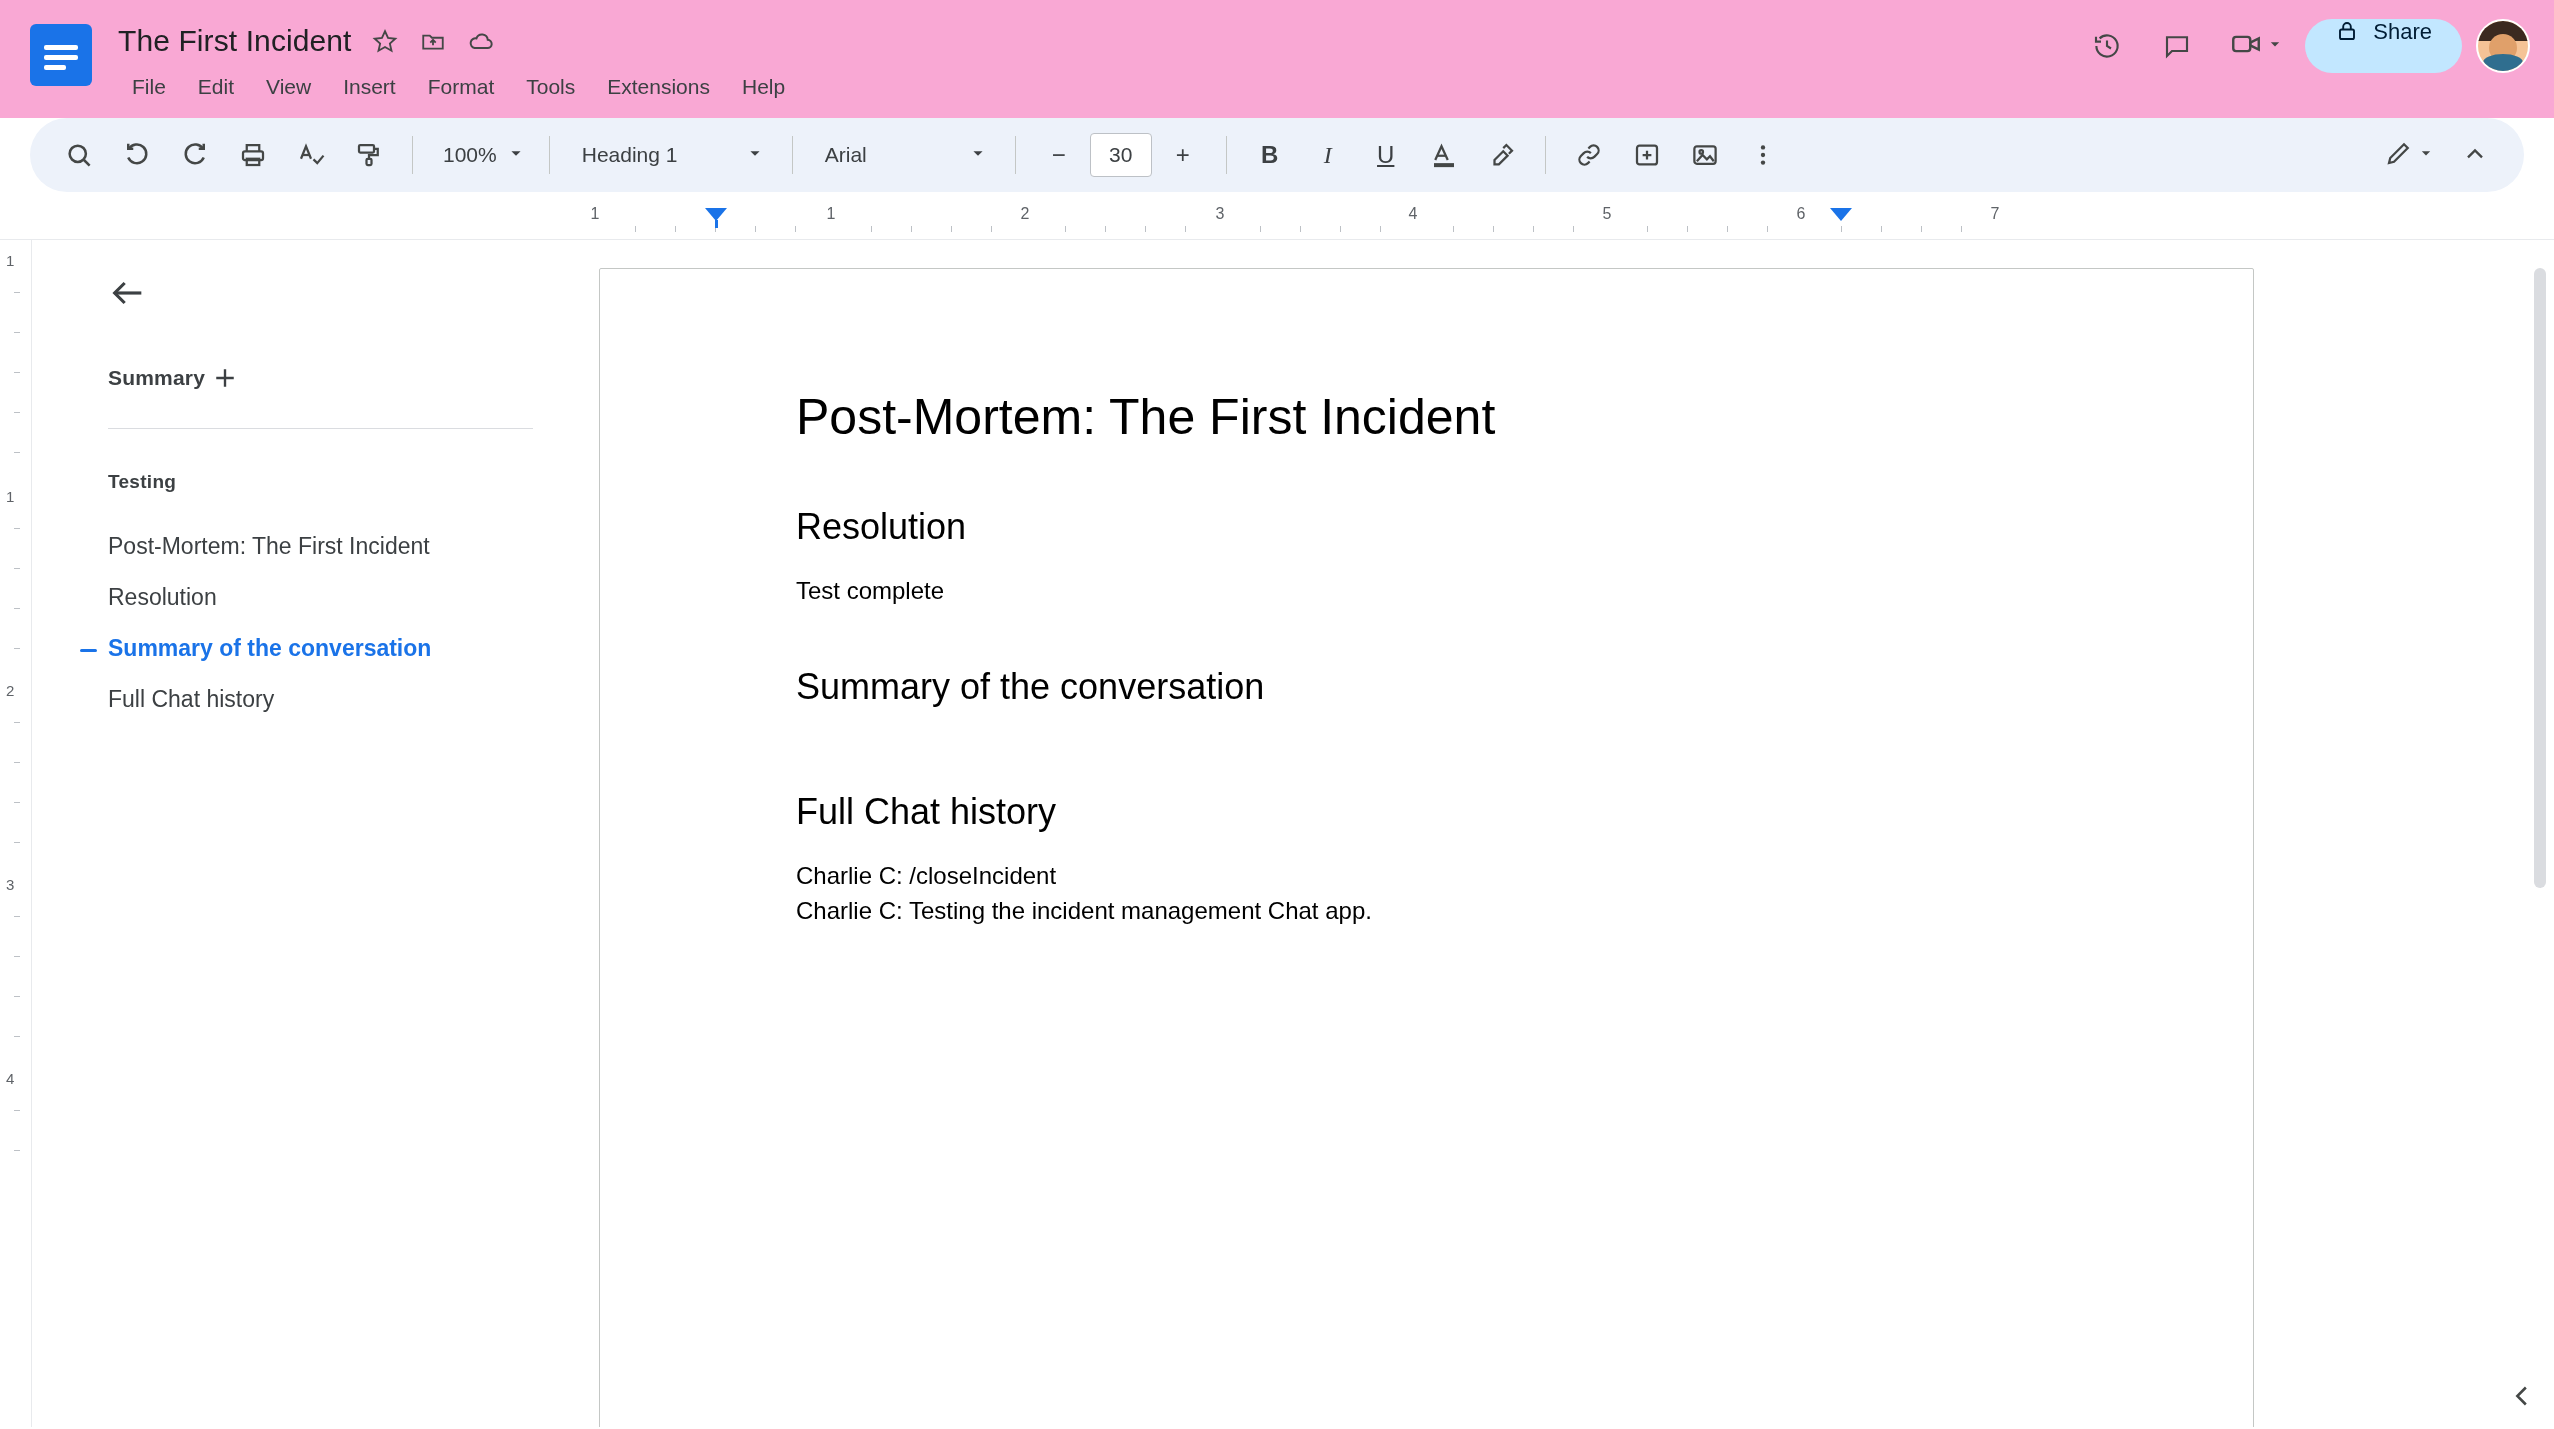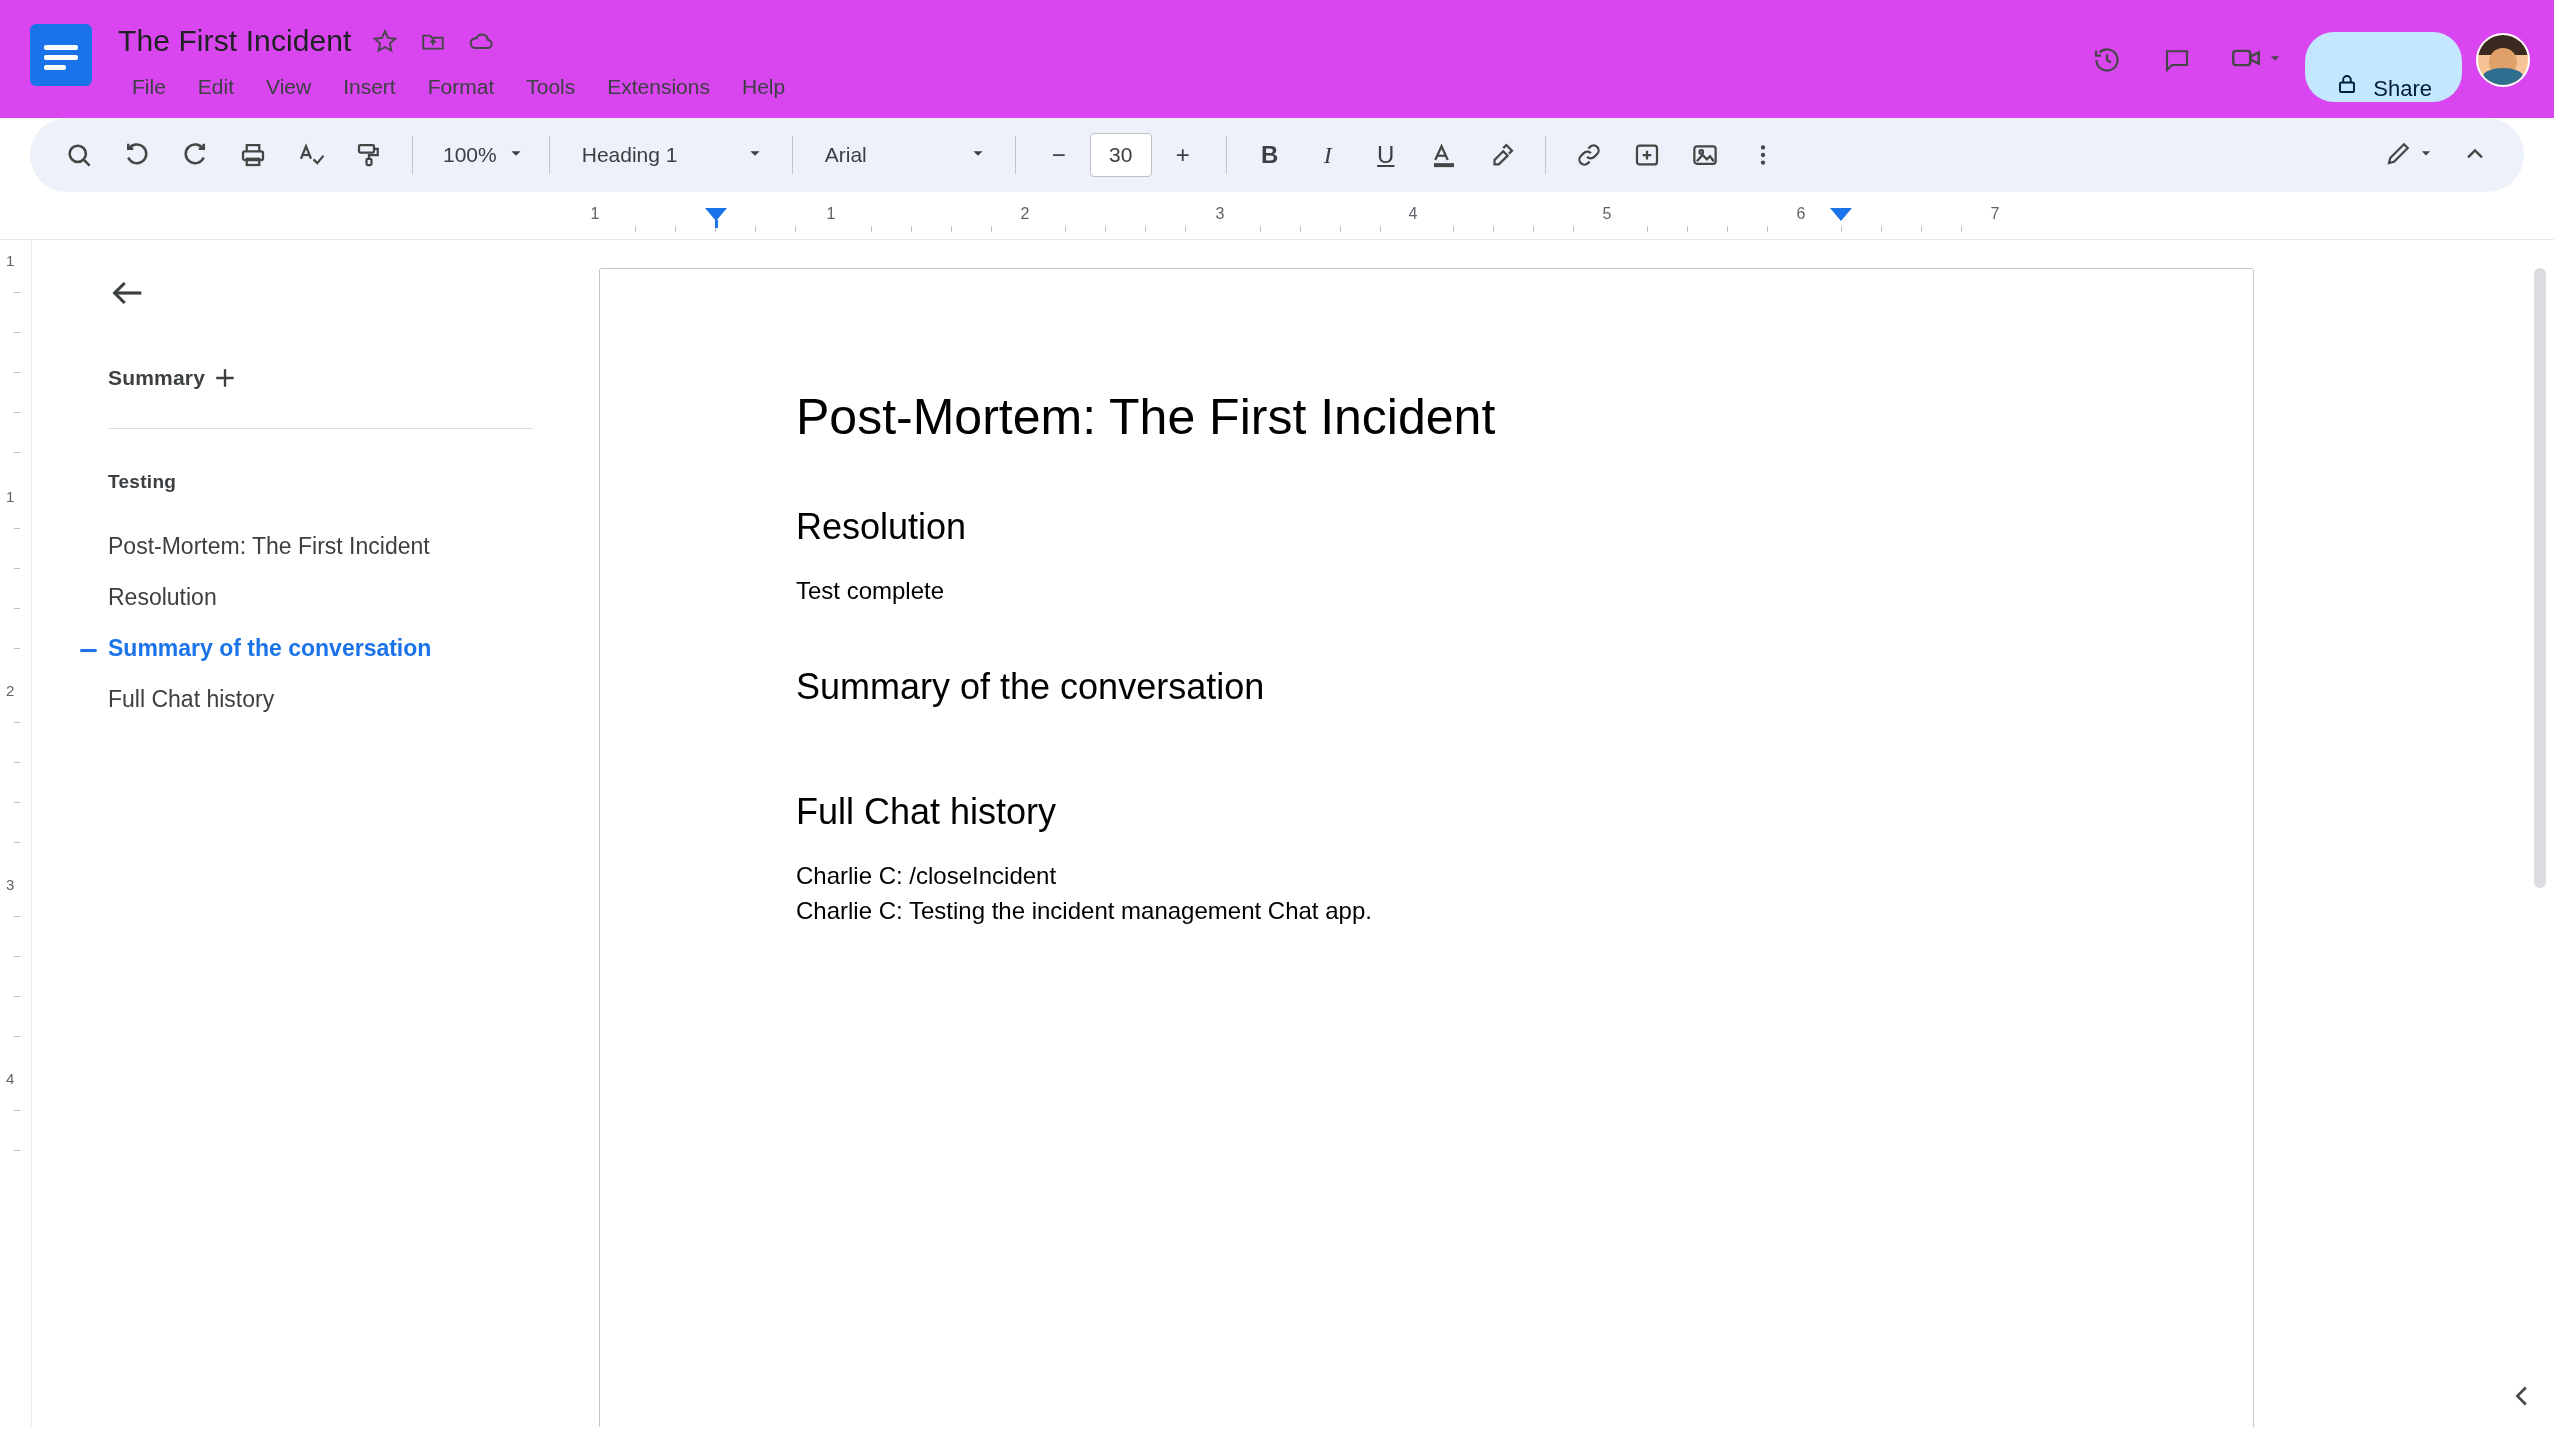--- a/index.html
+++ b/index.html
@@ -8,21 +8,21 @@
     width: 2554px; height: 1429px;
     overflow: hidden;
     background: #ffffff;
     font-family: "Liberation Sans", sans-serif;
   }
 
   
   .topbar {
     position: relative;
     height: 118px;
-    background: #d946ef;
+    background: #f9a8d4;
     display: flex;
     align-items: flex-start;
     padding: 18px 30px 0 30px;
   }
   .doc-logo {
     width: 62px; height: 62px;
     background: #1a73e8;
     border-radius: 6px;
     margin-top: 6px;
     position: relative;
@@ -57,25 +57,24 @@
   .icon-btn {
     width: 56px; height: 56px; border-radius: 50%;
     display: flex; align-items: center; justify-content: center;
     color: #444746;
   }
   .meet-btn {
     display: flex; align-items: center; gap: 2px;
     height: 56px; padding: 0 6px 0 10px; border-radius: 28px; color: #444746;
   }
   .share-btn {
-    display: flex; align-items: flex-end; gap: 14px;
-    height: 70px; padding: 0 30px; border-radius: 29px;
+    display: flex; align-items: flex-start; gap: 14px;
+    height: 54px; padding: 0 30px; border-radius: 29px;
     background: #c2e7ff; color: #001d35; font-size: 22px;
     white-space: nowrap;
-    margin-top: 14px;
   }
   .avatar {
     width: 54px; height: 54px; border-radius: 50%;
     background: #f5c396;
     overflow: hidden; position: relative;
     border: 2px solid #fff;
   }
   .avatar .hair { position:absolute; left:0; top:0; width:100%; height:40%; background:#3b2a20; border-radius:50% 50% 0 0;}
   .avatar .face { position:absolute; left:22%; top:26%; width:56%; height:56%; background:#e0a06a; border-radius:50%;}
   .avatar .body { position:absolute; left:10%; bottom:0; width:80%; height:34%; background:#2f6e8f; border-radius:50% 50% 0 0;}

